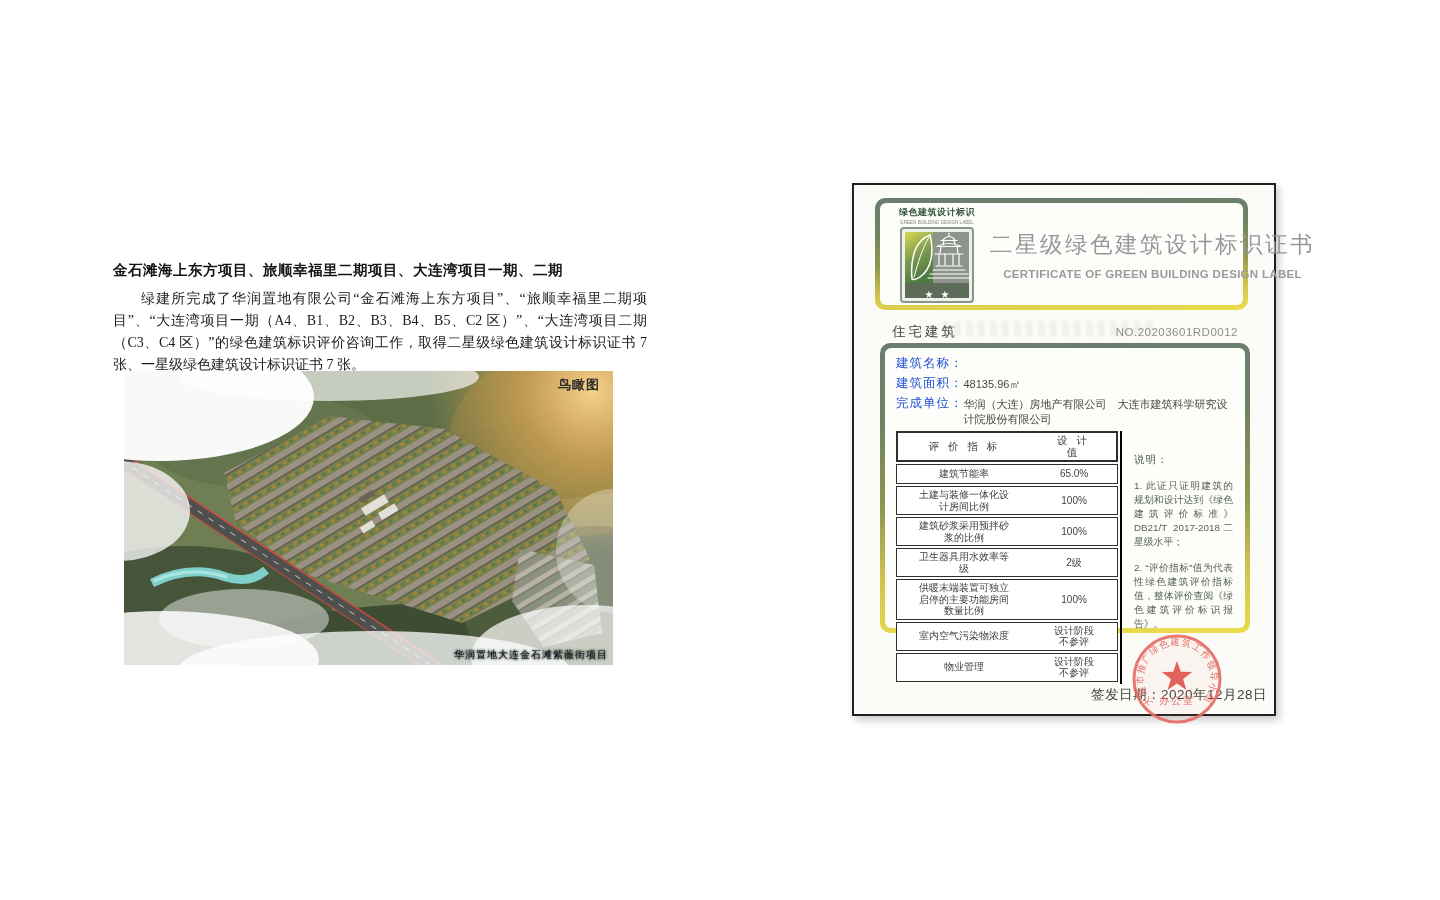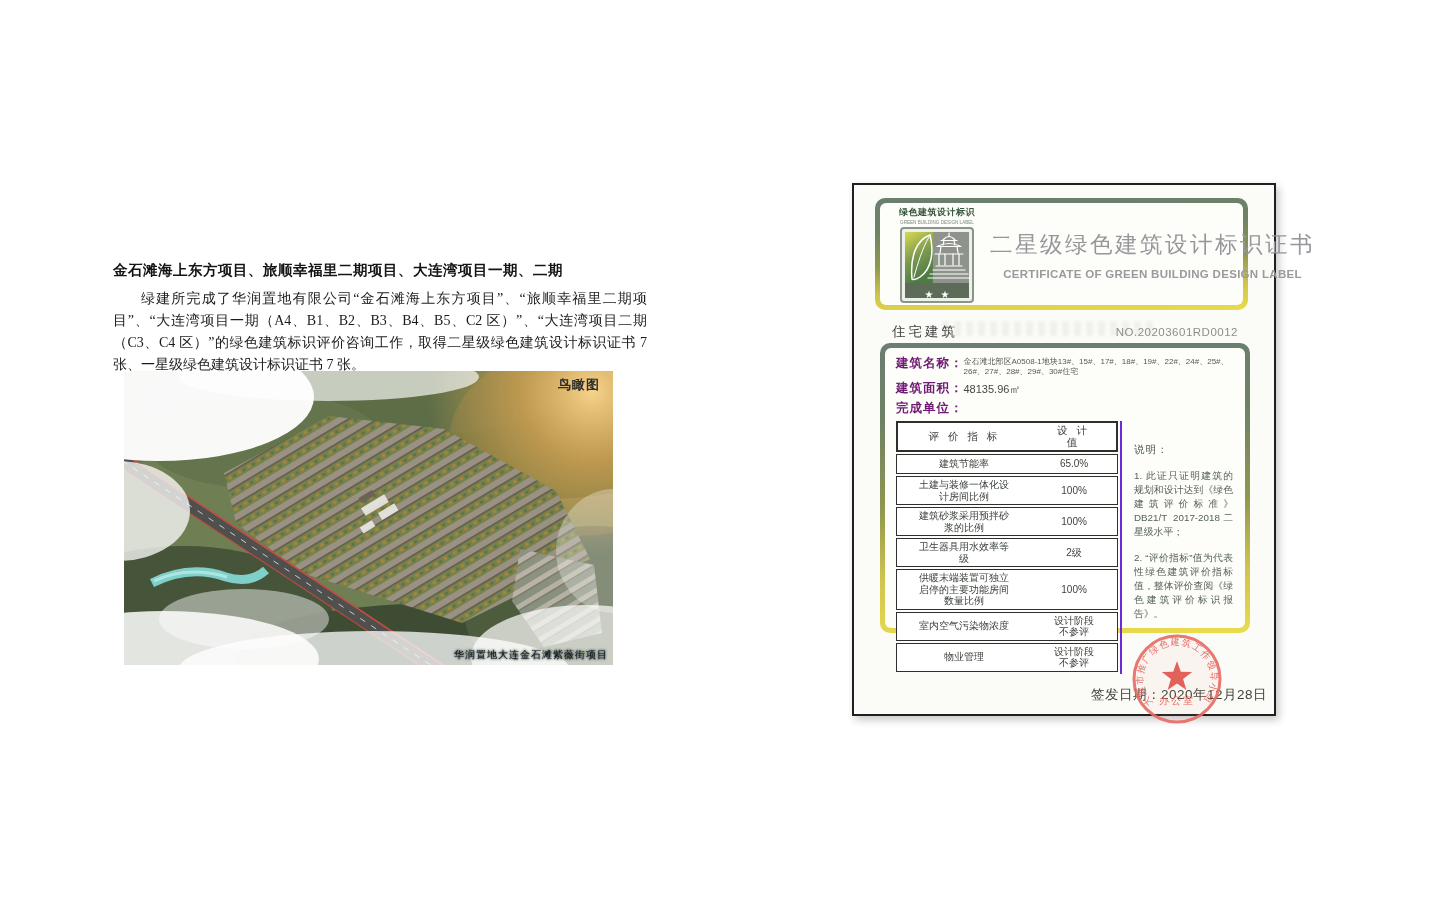--- a/index.html
+++ b/index.html
@@ -59,41 +59,41 @@
     position:absolute;left:88px;top:136px;width:215px;height:15px;opacity:.5;filter:blur(1.6px);
     background:repeating-linear-gradient(90deg,rgba(150,150,148,.22) 0 7px,transparent 7px 12px);
   }
   .meta-row{position:absolute;left:38px;right:36px;top:138px;display:flex;justify-content:space-between;align-items:baseline;}
   .building-type{font-size:13.5px;color:#404040;letter-spacing:3px;}
   .cert-no{font-size:11.5px;color:#8d8d89;letter-spacing:.5px;}
 
   .main-box{left:26px;top:158px;width:370px;height:290px;}
   .main-inner{padding:7px 10px 5px 11px;}
   .field{display:flex;margin-bottom:3px;align-items:flex-start;}
-  .field-label{flex:0 0 auto;font-size:12.5px;font-weight:bold;color:#701a75;letter-spacing:1px;text-align:center;}
+  .field-label{flex:0 0 auto;font-size:12.5px;font-weight:normal;color:#1d4ed8;letter-spacing:1px;text-align:center;}
   .field-value{font-size:11px;color:#44493f;padding-top:2px;}
   .field-value.tiny{font-size:8px;line-height:10px;color:#565b50;padding-top:2px;}
 
   .body-row{display:flex;margin-top:4px;align-items:stretch;}
   .eval-table{flex:0 0 222px;width:222px;}
   .t-row{
     display:flex;border:1.8px solid #2f2f2d;margin-bottom:2px;background:#fff;
     min-height:20px;align-items:stretch;box-sizing:border-box;
   }
   .t-row.tall{min-height:28px;}
   .t-ind,.t-val{
     display:flex;align-items:center;justify-content:center;text-align:center;
     font-size:10px;color:#3b413a;line-height:11.5px;padding:2px 18px;box-sizing:border-box;
   }
   .t-ind{width:61%;}
   .t-val{width:39%;}
   .t-head{min-height:19px;border-width:2px;}
   .t-head .t-ind,.t-head .t-val{font-size:10.5px;letter-spacing:3px;color:#3b413a;}
 
-  .notes{flex:1;padding:22px 2px 0 12px;border-left:2px solid #6d28d9;margin-left:2px;}
+  .notes{flex:1;padding:22px 2px 0 12px;border-left:2px solid #000000;margin-left:2px;}
   .notes-title{font-size:10.5px;color:#4e594e;margin-bottom:12px;letter-spacing:1px;}
   .note{font-size:9.8px;color:#57625a;line-height:14px;margin-bottom:12px;text-align:justify;}
 
   .issue-date{
     position:absolute;left:237px;top:501px;font-size:13.5px;color:#3e4238;letter-spacing:.5px;z-index:2;white-space:nowrap;
   }
   .seal{position:absolute;left:276px;top:447px;width:94px;height:94px;z-index:3;opacity:.9;}
 </style>
 </head>
 <body>
@@ -232,28 +232,28 @@
   <div class="meta-row">
     <span class="building-type">住宅建筑</span>
     <span class="cert-no">NO.20203601RD0012</span>
   </div>
 
   <div class="gframe main-box">
     <div class="gframe-inner main-inner">
 
       <div class="field">
         <span class="field-label">建筑名称：</span>
-        <span class="field-value tiny">金石滩北部区A0508-1地块13#、15#、17#、18#、19#、22#、24#、25#、26#、27#、28#、29#、30#住宅</span>
       </div>
       <div class="field">
         <span class="field-label">建筑面积：</span>
         <span class="field-value">48135.96㎡</span>
       </div>
       <div class="field">
         <span class="field-label">完成单位：</span>
+        <span class="field-value">华润（大连）房地产有限公司　大连市建筑科学研究设计院股份有限公司</span>
       </div>
 
       <div class="body-row">
         <div class="eval-table">
           <div class="t-row t-head">
             <div class="t-ind">评 价 指 标</div>
             <div class="t-val">设 计 值</div>
           </div>
           <div class="t-row">
             <div class="t-ind">建筑节能率</div>

